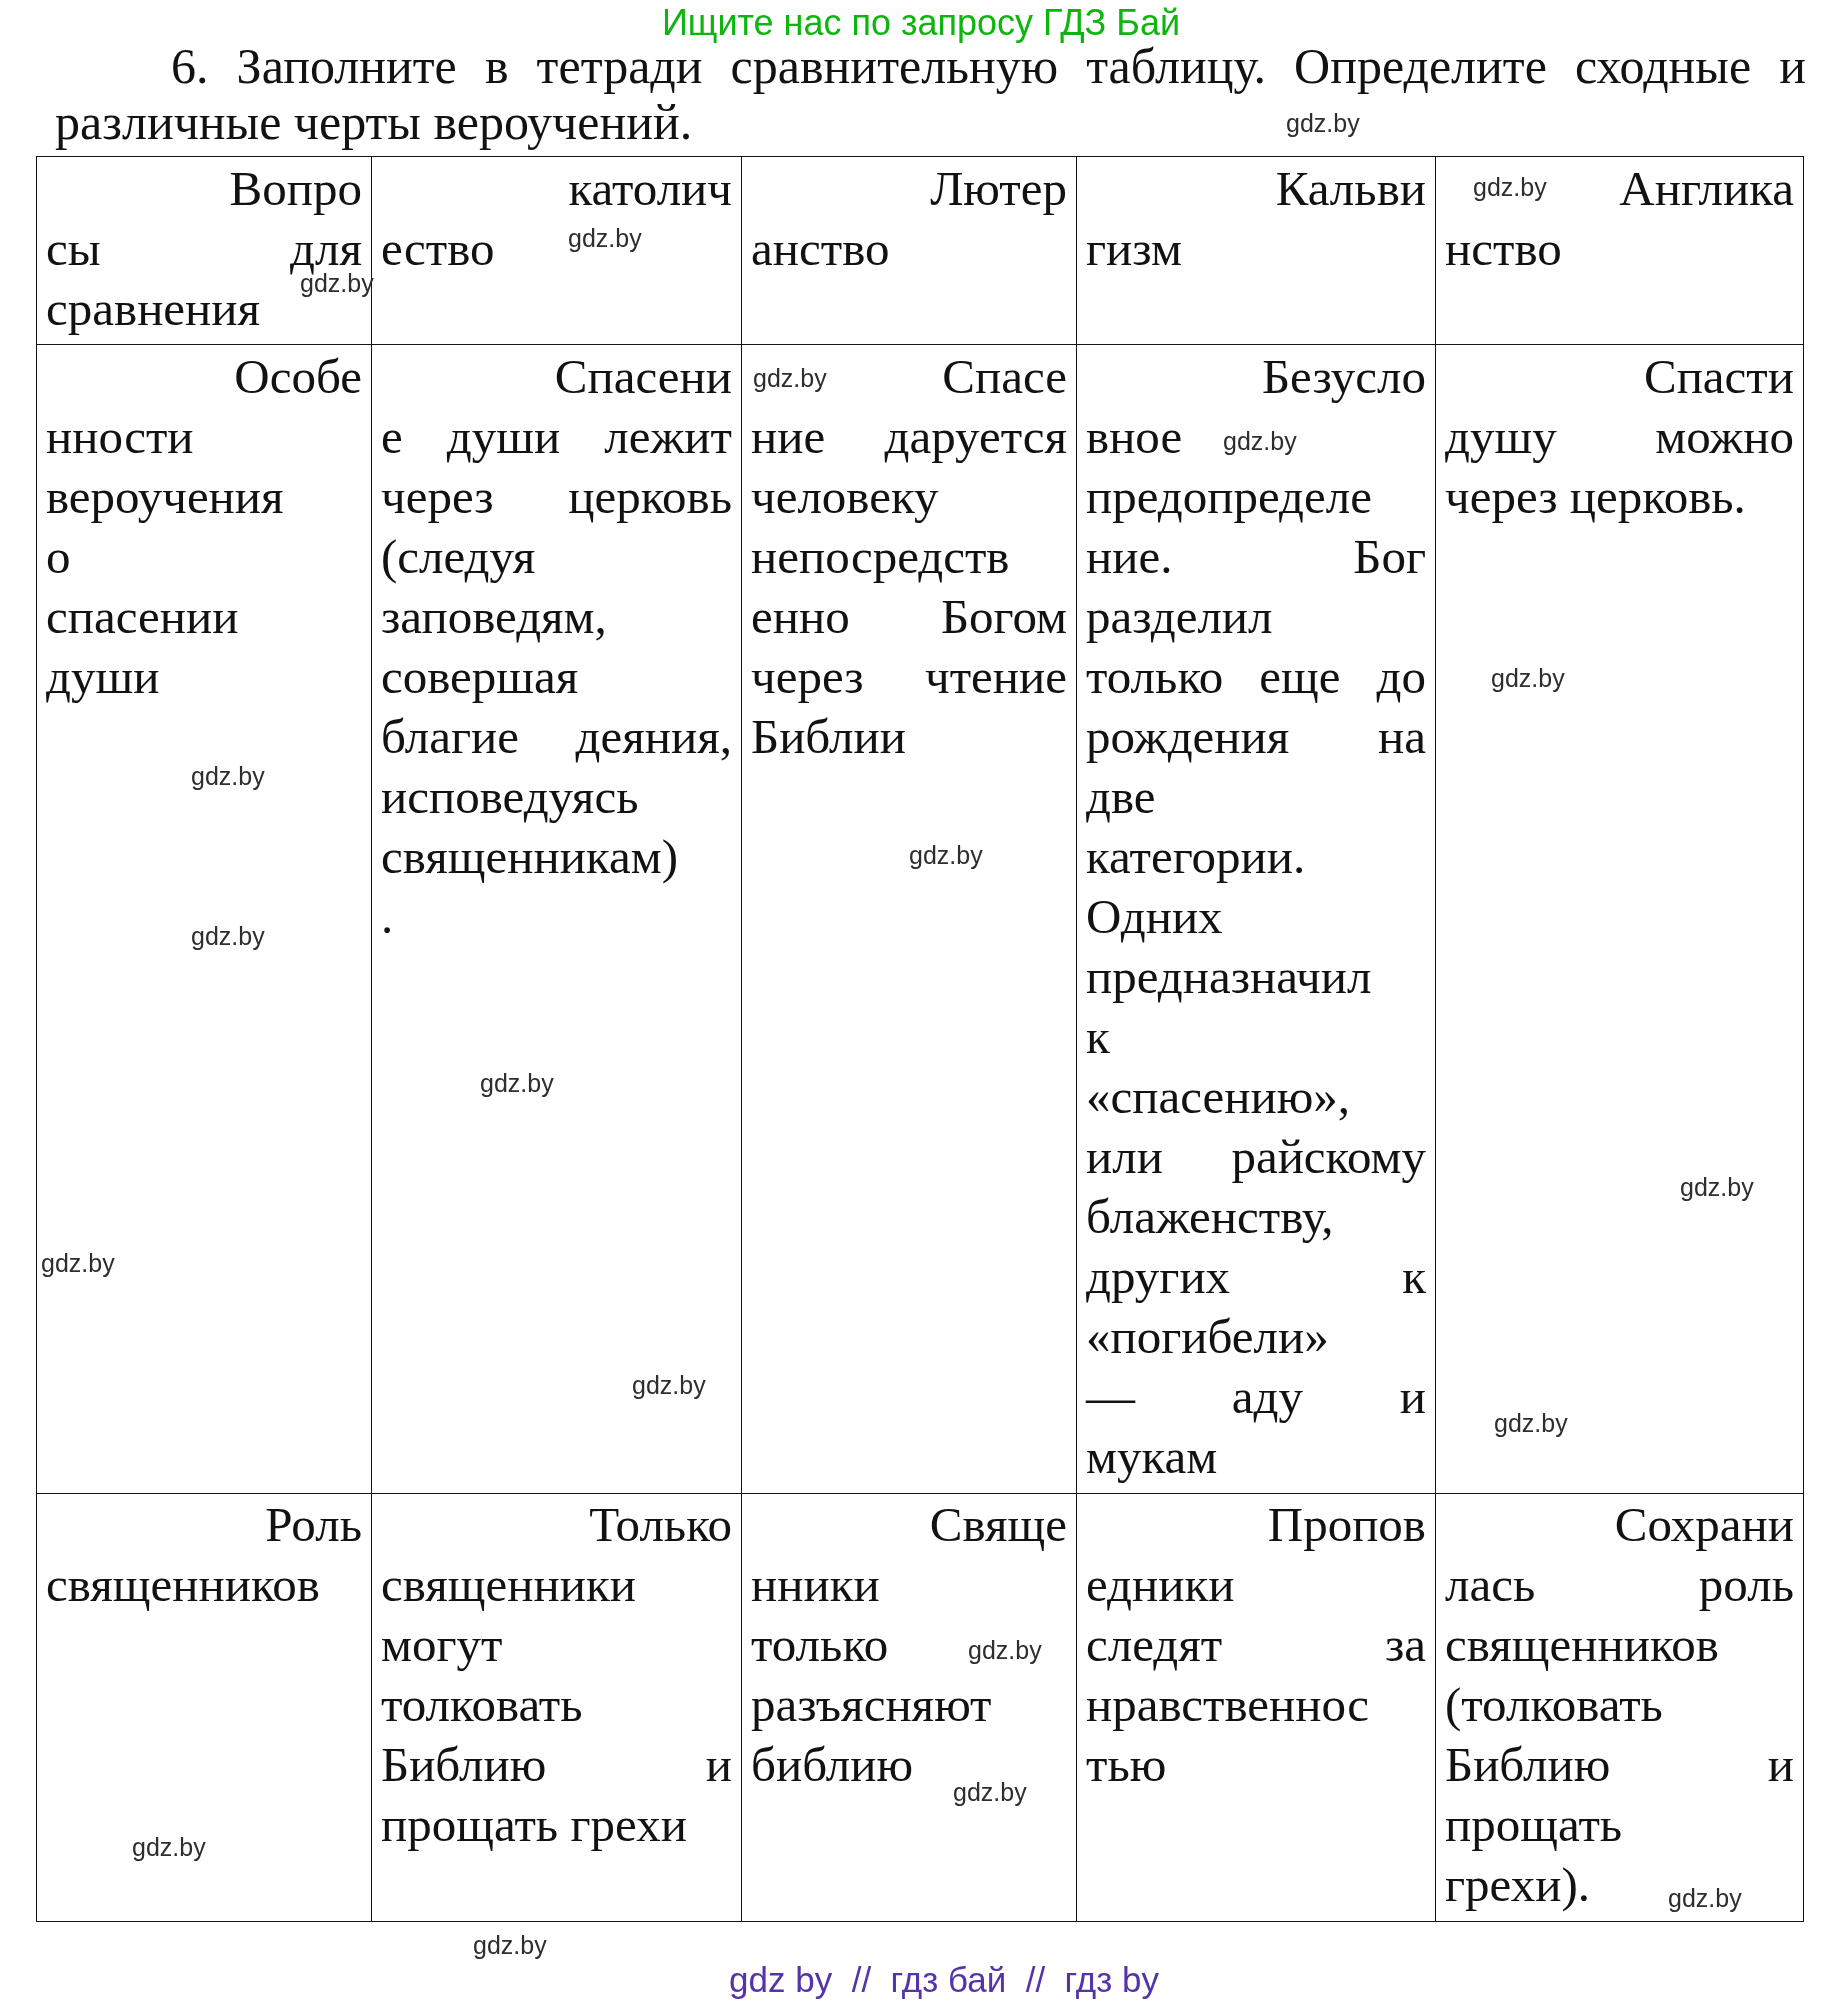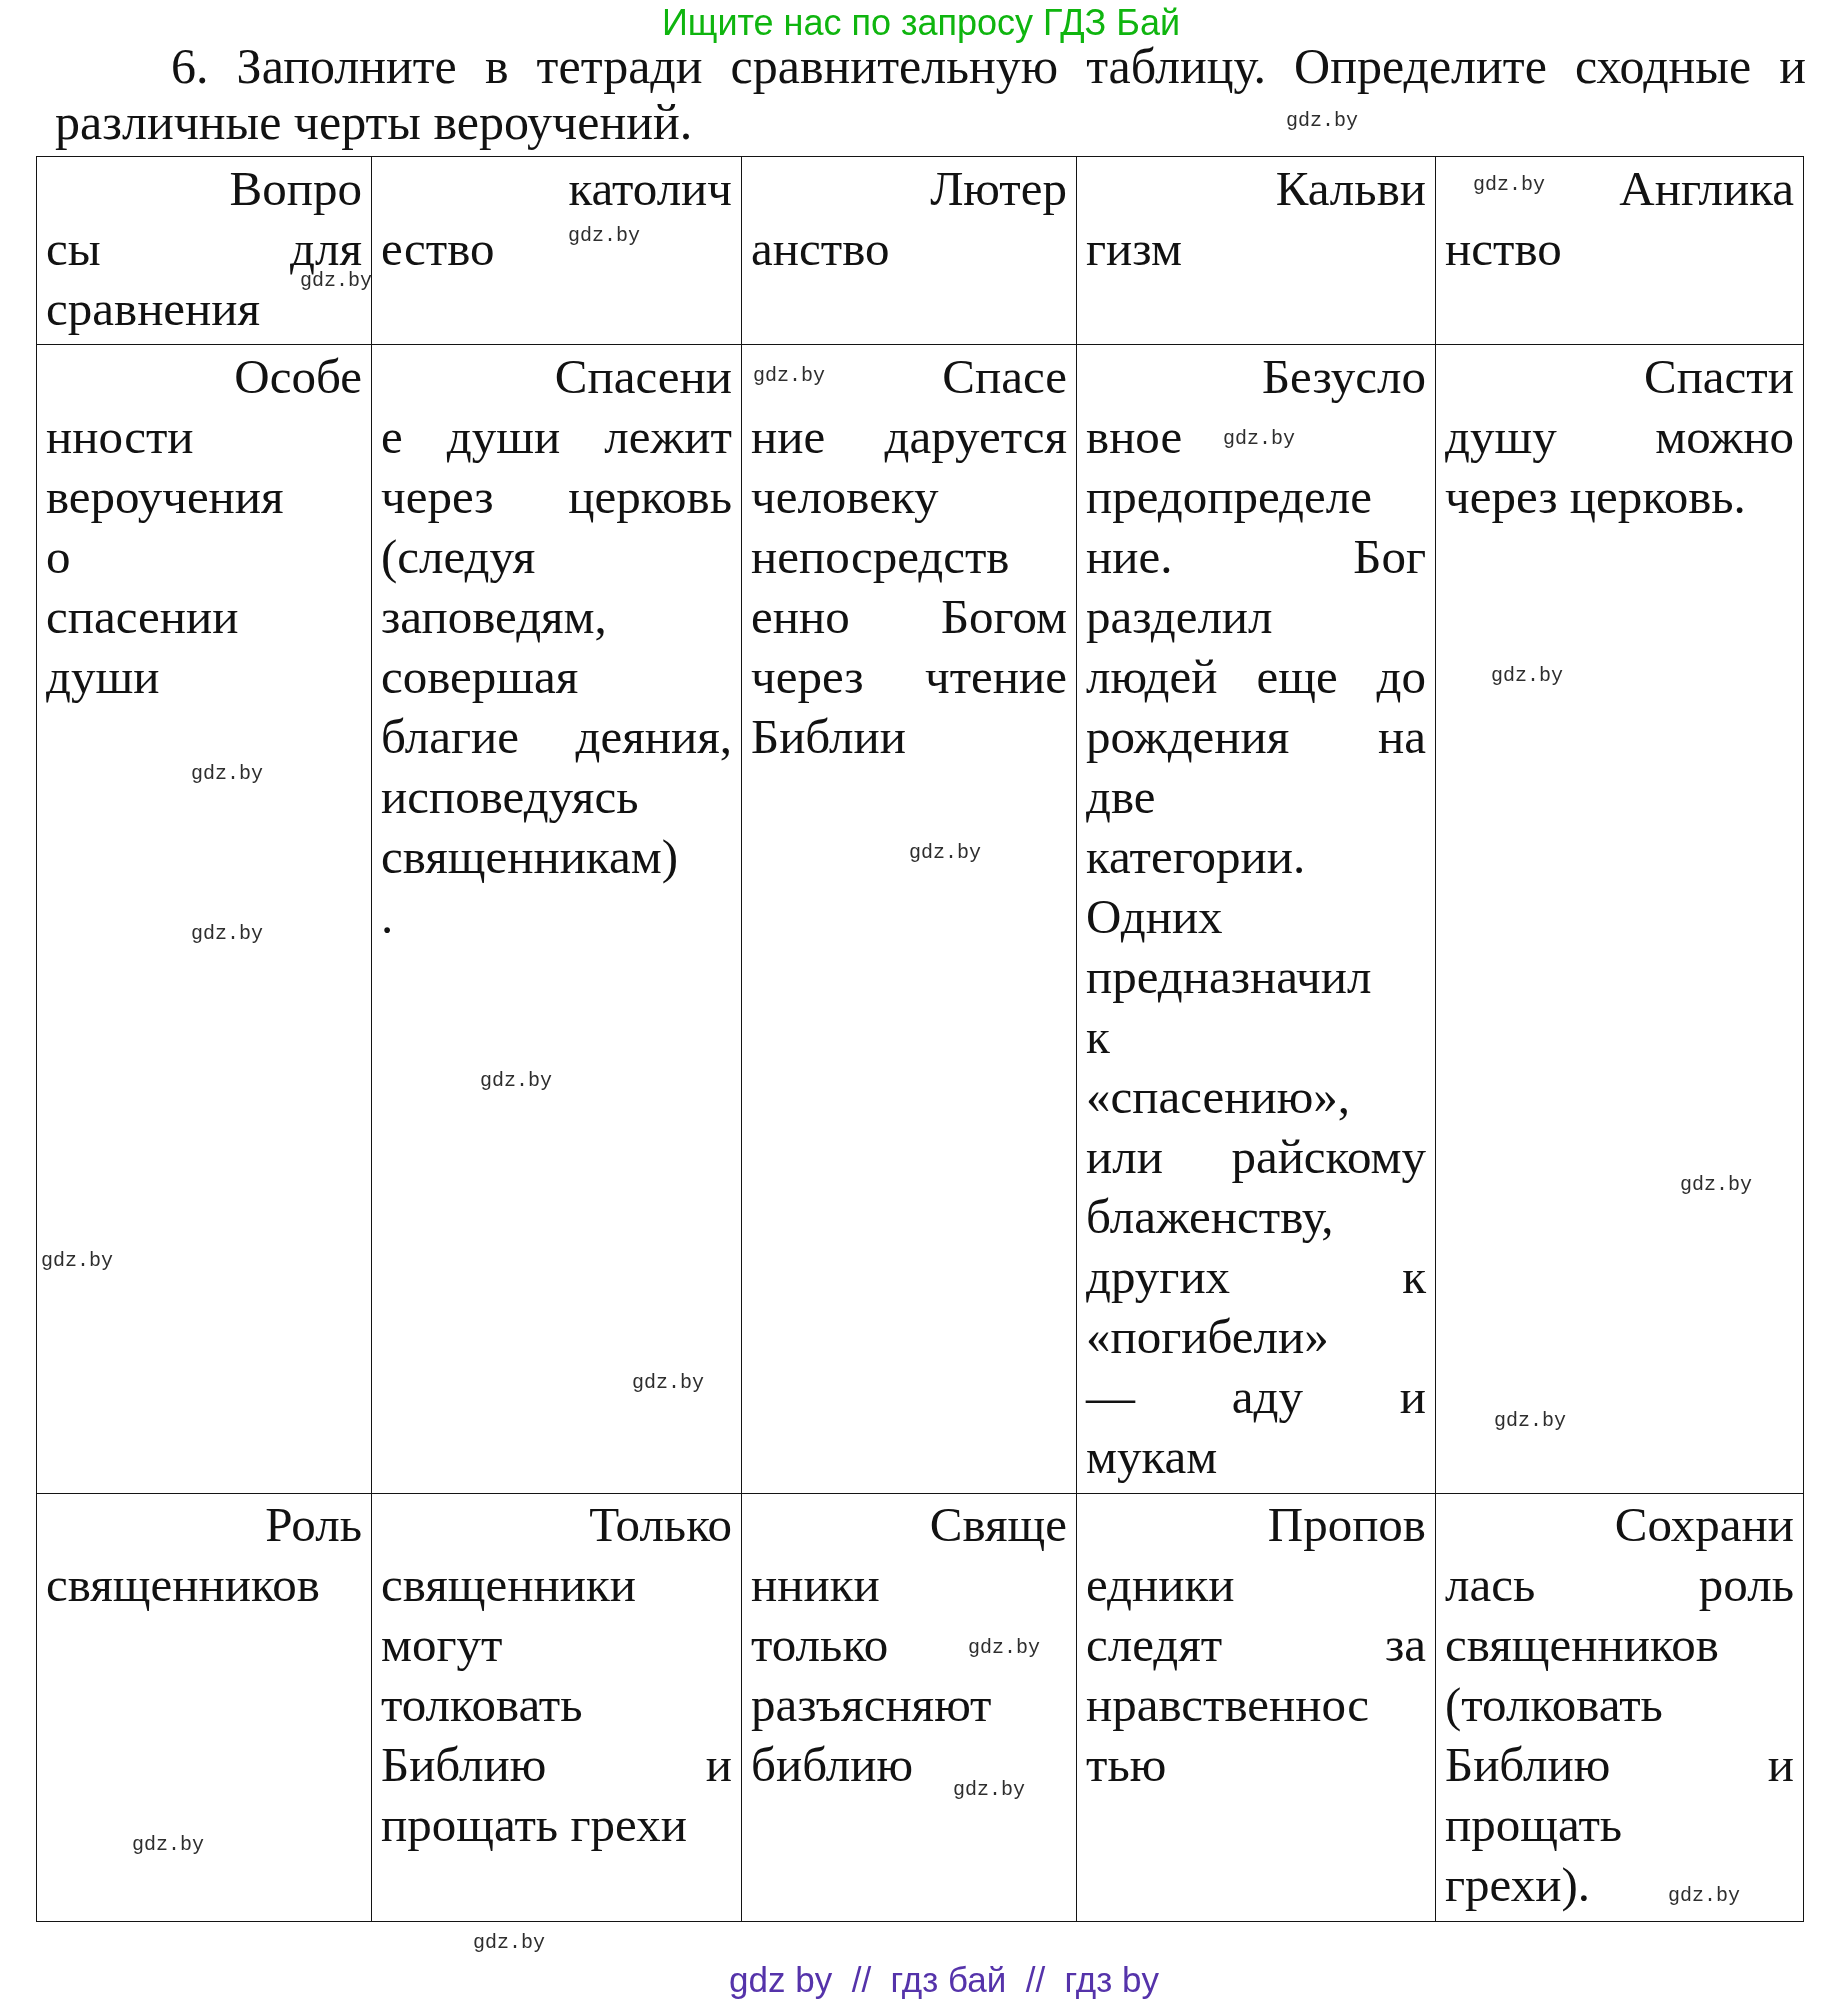--- a/index.html
+++ b/index.html
@@ -52,22 +52,22 @@
     line-height: 60px;
     font-weight: normal;
     margin-left: 23px;
   }
   .cell .tline { text-align: justify; text-align-last: justify; }
   .cell .tline:first-child { text-align: right; text-align-last: right; }
   .cell .tline:last-child { text-align-last: left; }
 
   .wm {
     position: absolute;
-    font-family: Liberation Mono, monospace;
-    font-size: 20px;
+    font-family: Liberation Sans, sans-serif;
+    font-size: 25px;
     color: #2e2e2e;
     white-space: nowrap;
   }
 
   .footer {
     position: absolute;
     left: 0; top: 1960px; width: 100%;
     text-align: center;
     font-family: "Liberation Sans", sans-serif;
     font-size: 35px;
@@ -151,21 +151,21 @@
             <div class="tline">енно Богом</div>
             <div class="tline">через чтение</div>
             <div class="tline">Библии</div>
           </td>
         <td class="cell">
             <div class="tline">Безусло</div>
             <div class="tline">вное</div>
             <div class="tline">предопределе</div>
             <div class="tline">ние. Бог</div>
             <div class="tline">разделил</div>
-            <div class="tline">людей еще до</div>
+            <div class="tline">только еще до</div>
             <div class="tline">рождения на</div>
             <div class="tline">две</div>
             <div class="tline">категории.</div>
             <div class="tline">Одних</div>
             <div class="tline">предназначил</div>
             <div class="tline">к</div>
             <div class="tline">«спасению»,</div>
             <div class="tline">или райскому</div>
             <div class="tline">блаженству,</div>
             <div class="tline">других к</div>

